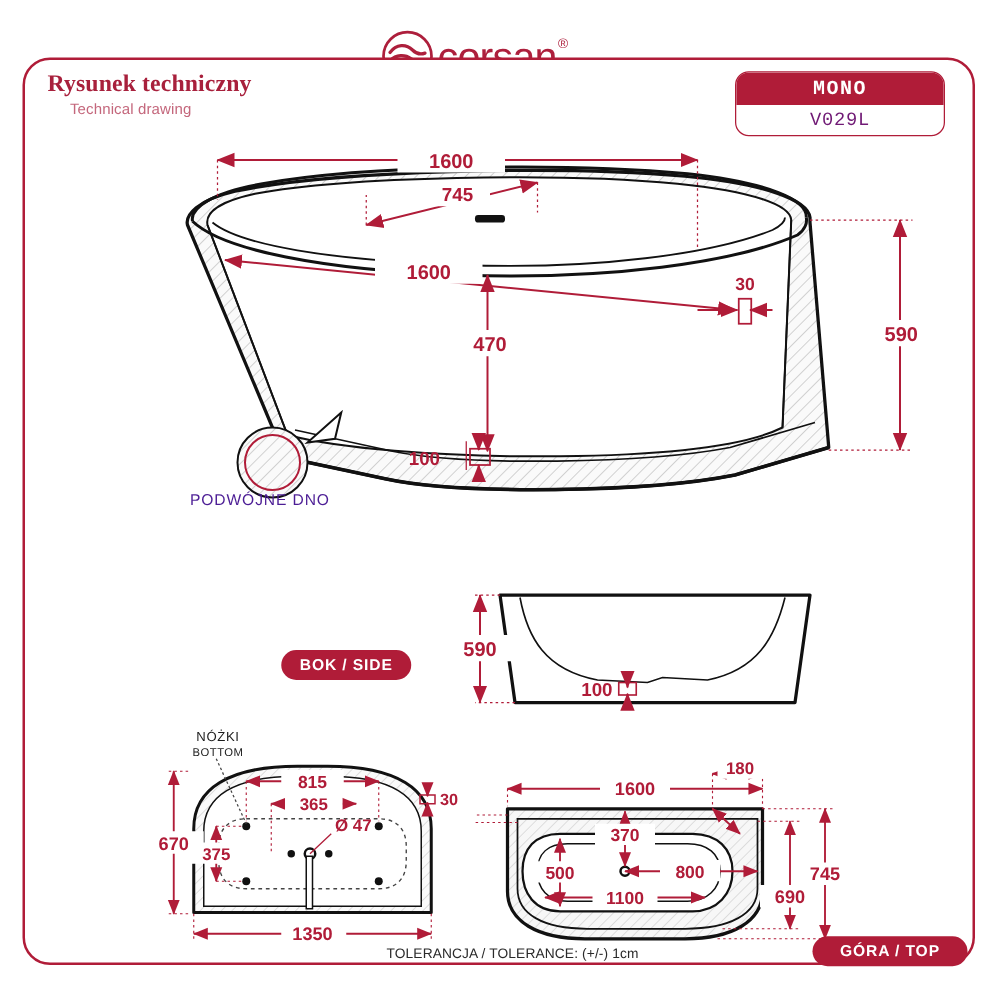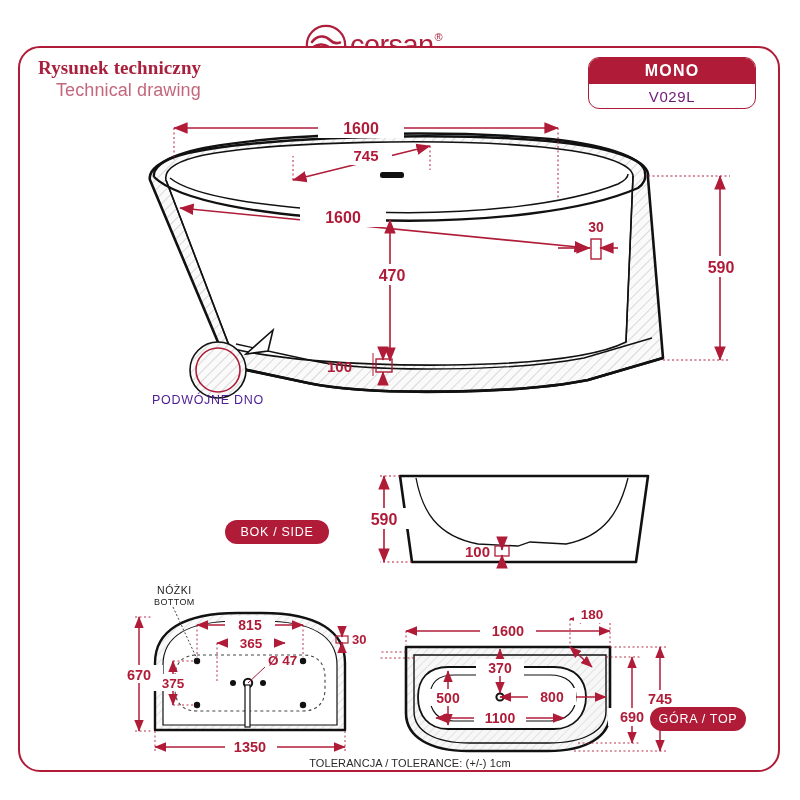--- a/index.html
+++ b/index.html
@@ -34,36 +34,36 @@
     line-height: 1.05;
   }
   .title-pl {
     font-size: 19px;
     font-weight: 600;
     color: #a8203c;
     letter-spacing: .1px;
     font-family: Liberation Serif, serif;
   }
   .title-en {
-    font-size: 18px;
+    font-size: 12px;
     color: #c4677c;
     margin-top: 3px;
     margin-left: 18px;
     letter-spacing: .1px;
   }
   .logo {
     position: absolute;
     left: 305px; top: 22px;
     width: 195px; height: 46px;
     display: flex;
     align-items: center;
   }
   .logo .mark { width: 42px; height: 42px; flex: 0 0 42px; }
   .logo .word {
-    font-size: 29px;
+    font-size: 33px;
     color: #ad1f3c;
     font-weight: 400;
     letter-spacing: -0.6px;
     margin-left: 3px;
     line-height: 1;
   }
   .logo .reg {
     font-size: 11px;
     color: #ad1f3c;
     vertical-align: super;
@@ -71,20 +71,21 @@
   }
   .model-badge {
     position: absolute;
     left: 588px; top: 57px;
     width: 168px; height: 52px;
     border: 1.6px solid #b01c38;
     border-radius: 11px;
     overflow: hidden;
     background: #fff;
     box-sizing: border-box;
+    font-family: Liberation Mono, monospace;
   }
   .model-badge .top {
     height: 26px;
     background: #b01c38;
     color: #fff;
     font-size: 16px;
     font-weight: 700;
     letter-spacing: 1.2px;
     display: flex;
     align-items: center;
@@ -103,25 +104,25 @@
     position: absolute;
     height: 24px;
     border-radius: 12px;
     background: #b01c38;
     color: #fff;
     font-size: 12.5px;
     letter-spacing: .7px;
     display: flex;
     align-items: center;
     justify-content: center;
-    font-weight: 400;
+    font-weight: 700;
   }
   #pill-side { left: 225px; top: 520px; width: 104px; }
   #pill-bottom { left: 32px; top: 749px; width: 130px; }
-  #pill-top { left: 650px; top: 707px; width: 96px; }
+  #pill-top { left: 650px; top: 749px; width: 124px; }
   .tolerance {
     position: absolute;
     left: 300px; top: 757px;
     width: 220px;
     text-align: center;
     font-size: 11px;
     color: #2a2a2a;
     letter-spacing: .1px;
   }
   .dbl-label {

